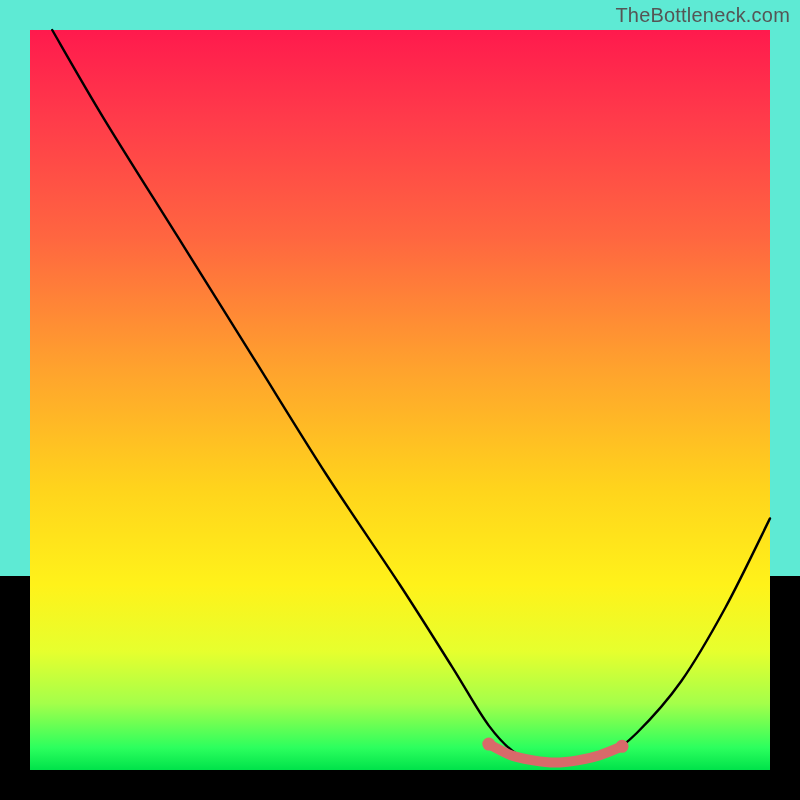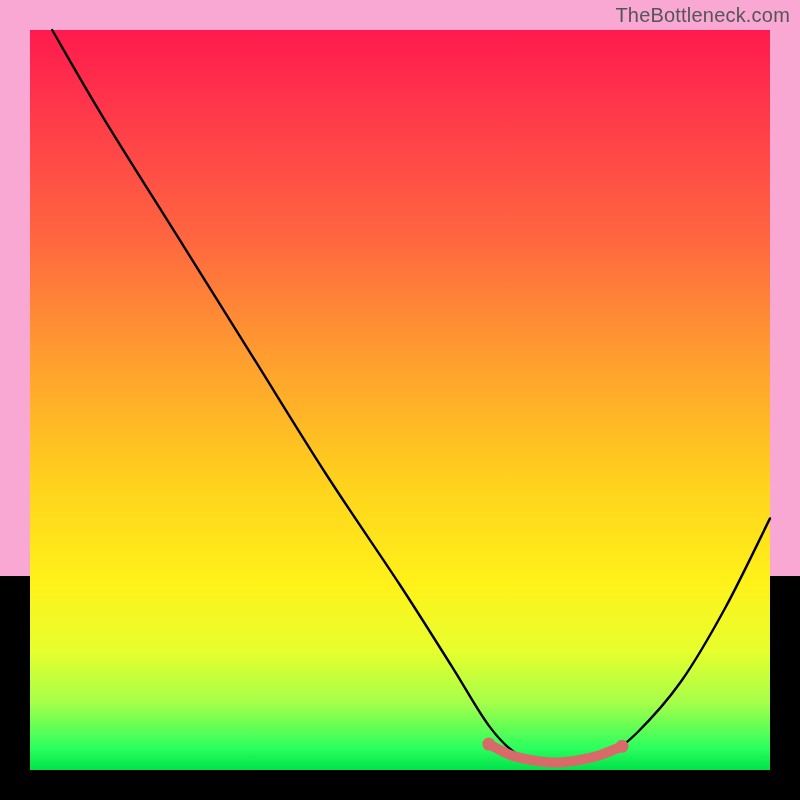--- a/index.html
+++ b/index.html
@@ -8,21 +8,21 @@
     width: 800px;
     height: 800px;
     background: #000;
     overflow: hidden;
     font-family: Arial, Helvetica, sans-serif;
   }
   .frame {
     position: relative;
     width: 800px;
     height: 576px;
-    background: #f9a8d4;
+    background: #5eead4;
   }
   .watermark {
     position: absolute;
     top: 4px;
     right: 10px;
     color: #555;
     font-size: 20px;
     font-weight: 500;
     letter-spacing: 0.2px;
     z-index: 10;

